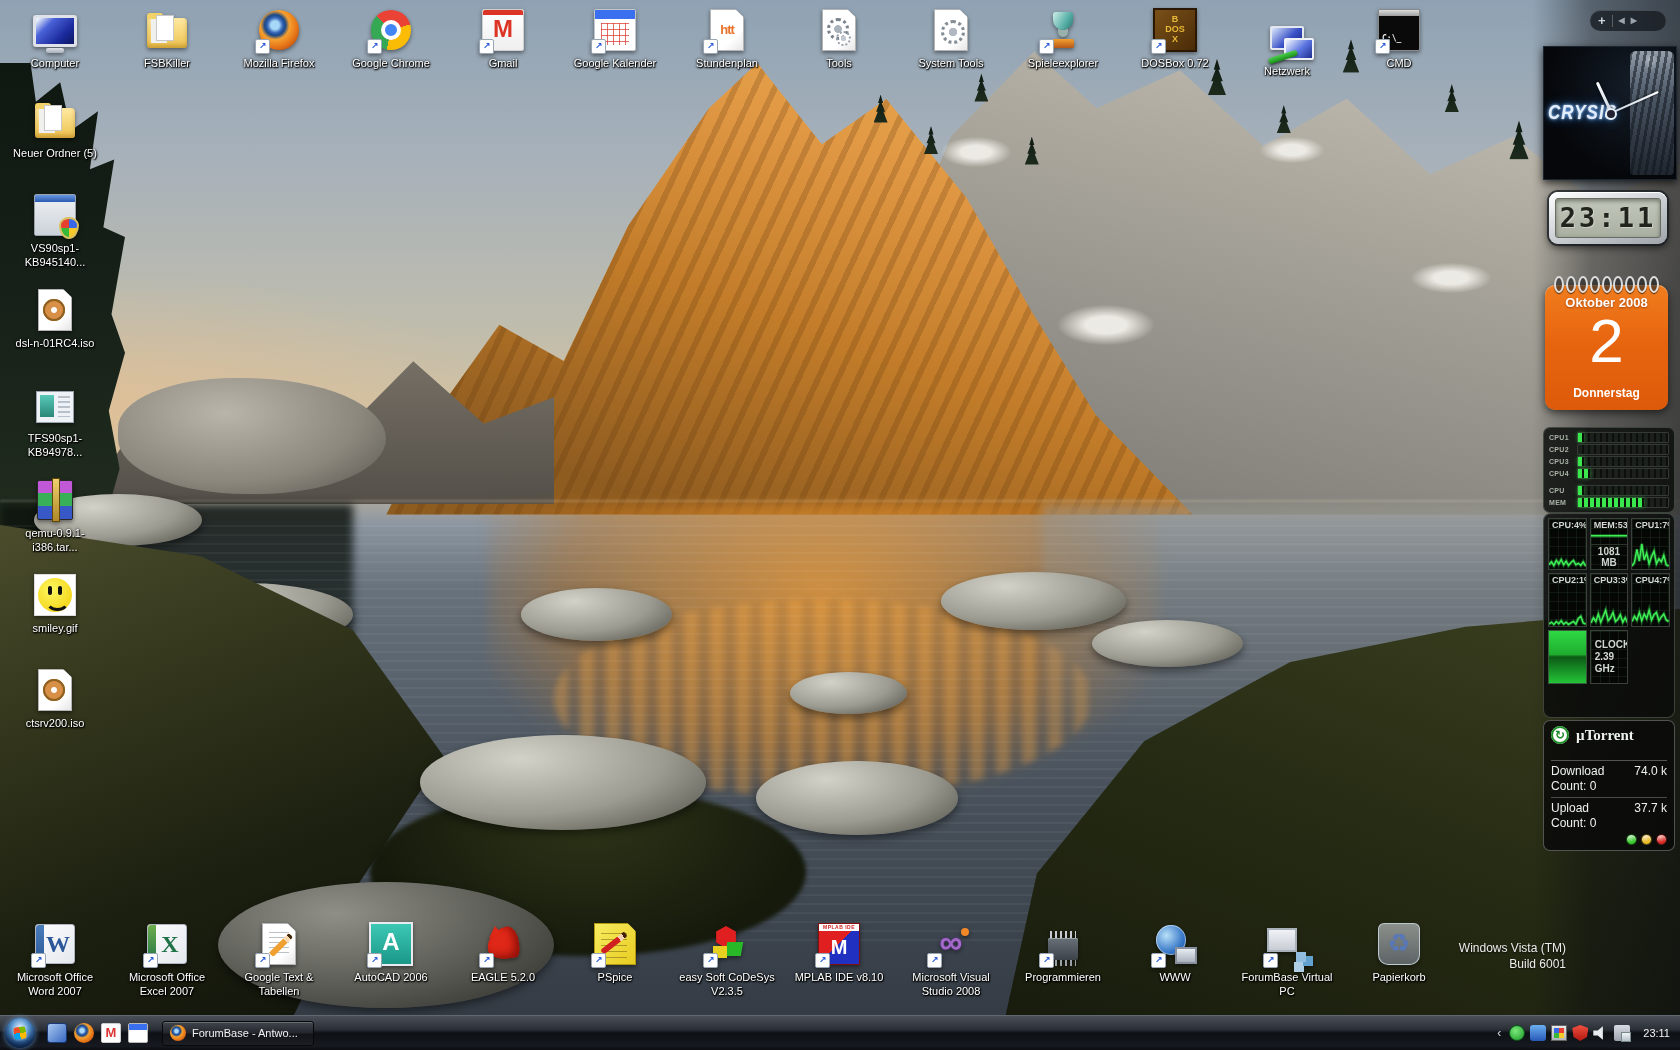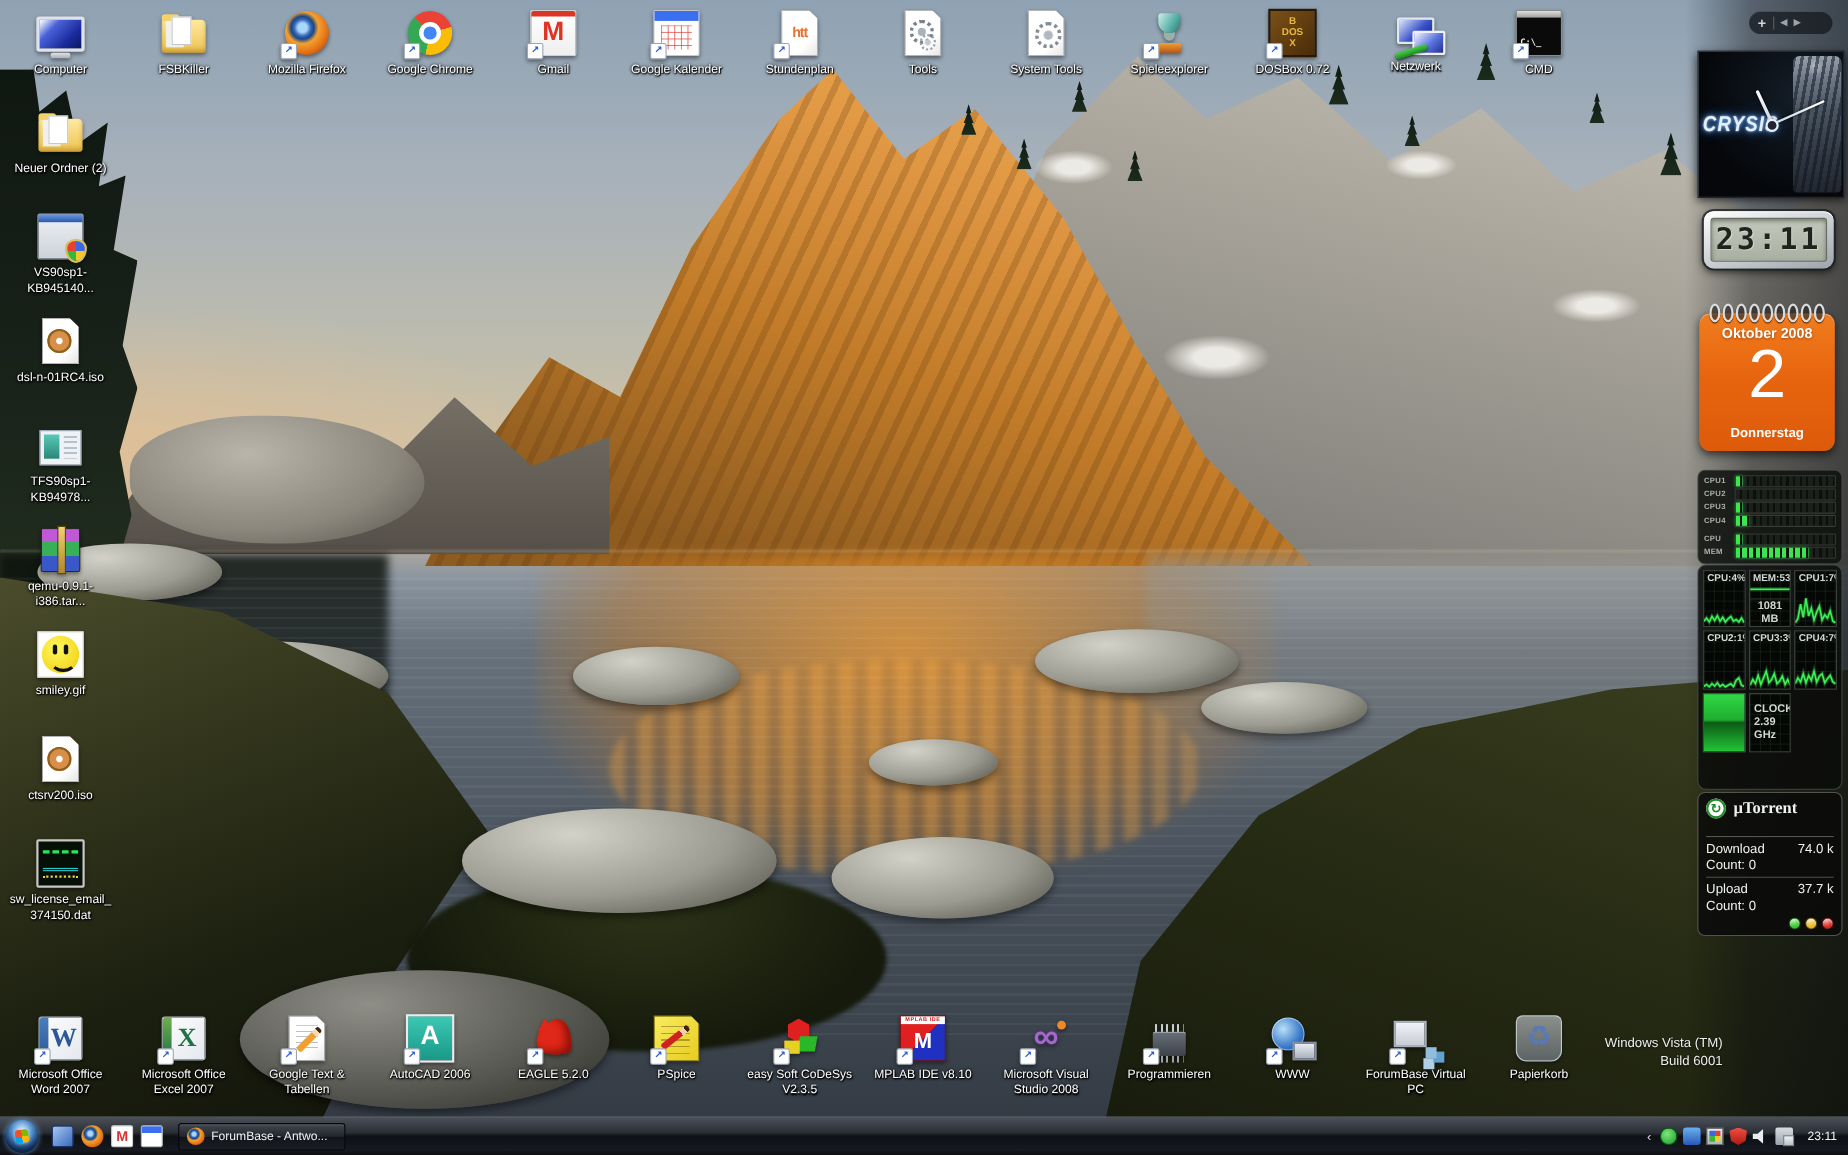--- a/index.html
+++ b/index.html
@@ -326,41 +326,41 @@
         <div class="dicon">
           <i class="g g-dosbox">
             <span>B</span>
             <span>DOS</span>
             <span>X</span>
           </i>
           <i class="sc">↗</i>
         </div>
         <div class="lbl">DOSBox 0.72</div>
       </div>
-      <div class="desk-icon" style="left: 1239px; top: 4px;">
+      <div class="desk-icon" style="left: 1239px; top: 14px;">
         <div class="dicon">
           <i class="g g-net"></i>
         </div>
         <div class="lbl">Netzwerk</div>
       </div>
       <div class="desk-icon" style="left: 1351px; top: 6px;">
         <div class="dicon">
           <i class="g g-cmd">
             <span class="bar"></span>
             <span class="tx">C:\_</span>
           </i>
           <i class="sc">↗</i>
         </div>
         <div class="lbl">CMD</div>
       </div>
       <div class="desk-icon" style="left: 7px; top: 96px;">
         <div class="dicon">
           <i class="g g-folder"></i>
         </div>
-        <div class="lbl">Neuer Ordner (2)</div>
+        <div class="lbl">Neuer Ordner (5)</div>
       </div>
       <div class="desk-icon" style="left: 7px; top: 191px;">
         <div class="dicon">
           <i class="g g-inst"></i>
         </div>
         <div class="lbl">VS90sp1-KB945140...</div>
       </div>
       <div class="desk-icon" style="left: 7px; top: 286px;">
         <div class="dicon">
           <i class="g g-page g-iso"></i>
@@ -386,26 +386,20 @@
             <s></s>
           </i>
         </div>
         <div class="lbl">smiley.gif</div>
       </div>
       <div class="desk-icon" style="left: 7px; top: 666px;">
         <div class="dicon">
           <i class="g g-page g-iso"></i>
         </div>
         <div class="lbl">ctsrv200.iso</div>
-      </div>
-      <div class="desk-icon" style="left: 7px; top: 761px;">
-        <div class="dicon">
-          <i class="g g-wave"></i>
-        </div>
-        <div class="lbl">sw_license_email_374150.dat</div>
       </div>
       <div class="desk-icon" style="left: 7px; top: 920px;">
         <div class="dicon">
           <i class="g g-doc g-word">W</i>
           <i class="sc">↗</i>
         </div>
         <div class="lbl">Microsoft Office Word 2007</div>
       </div>
       <div class="desk-icon" style="left: 119px; top: 920px;">
         <div class="dicon">

